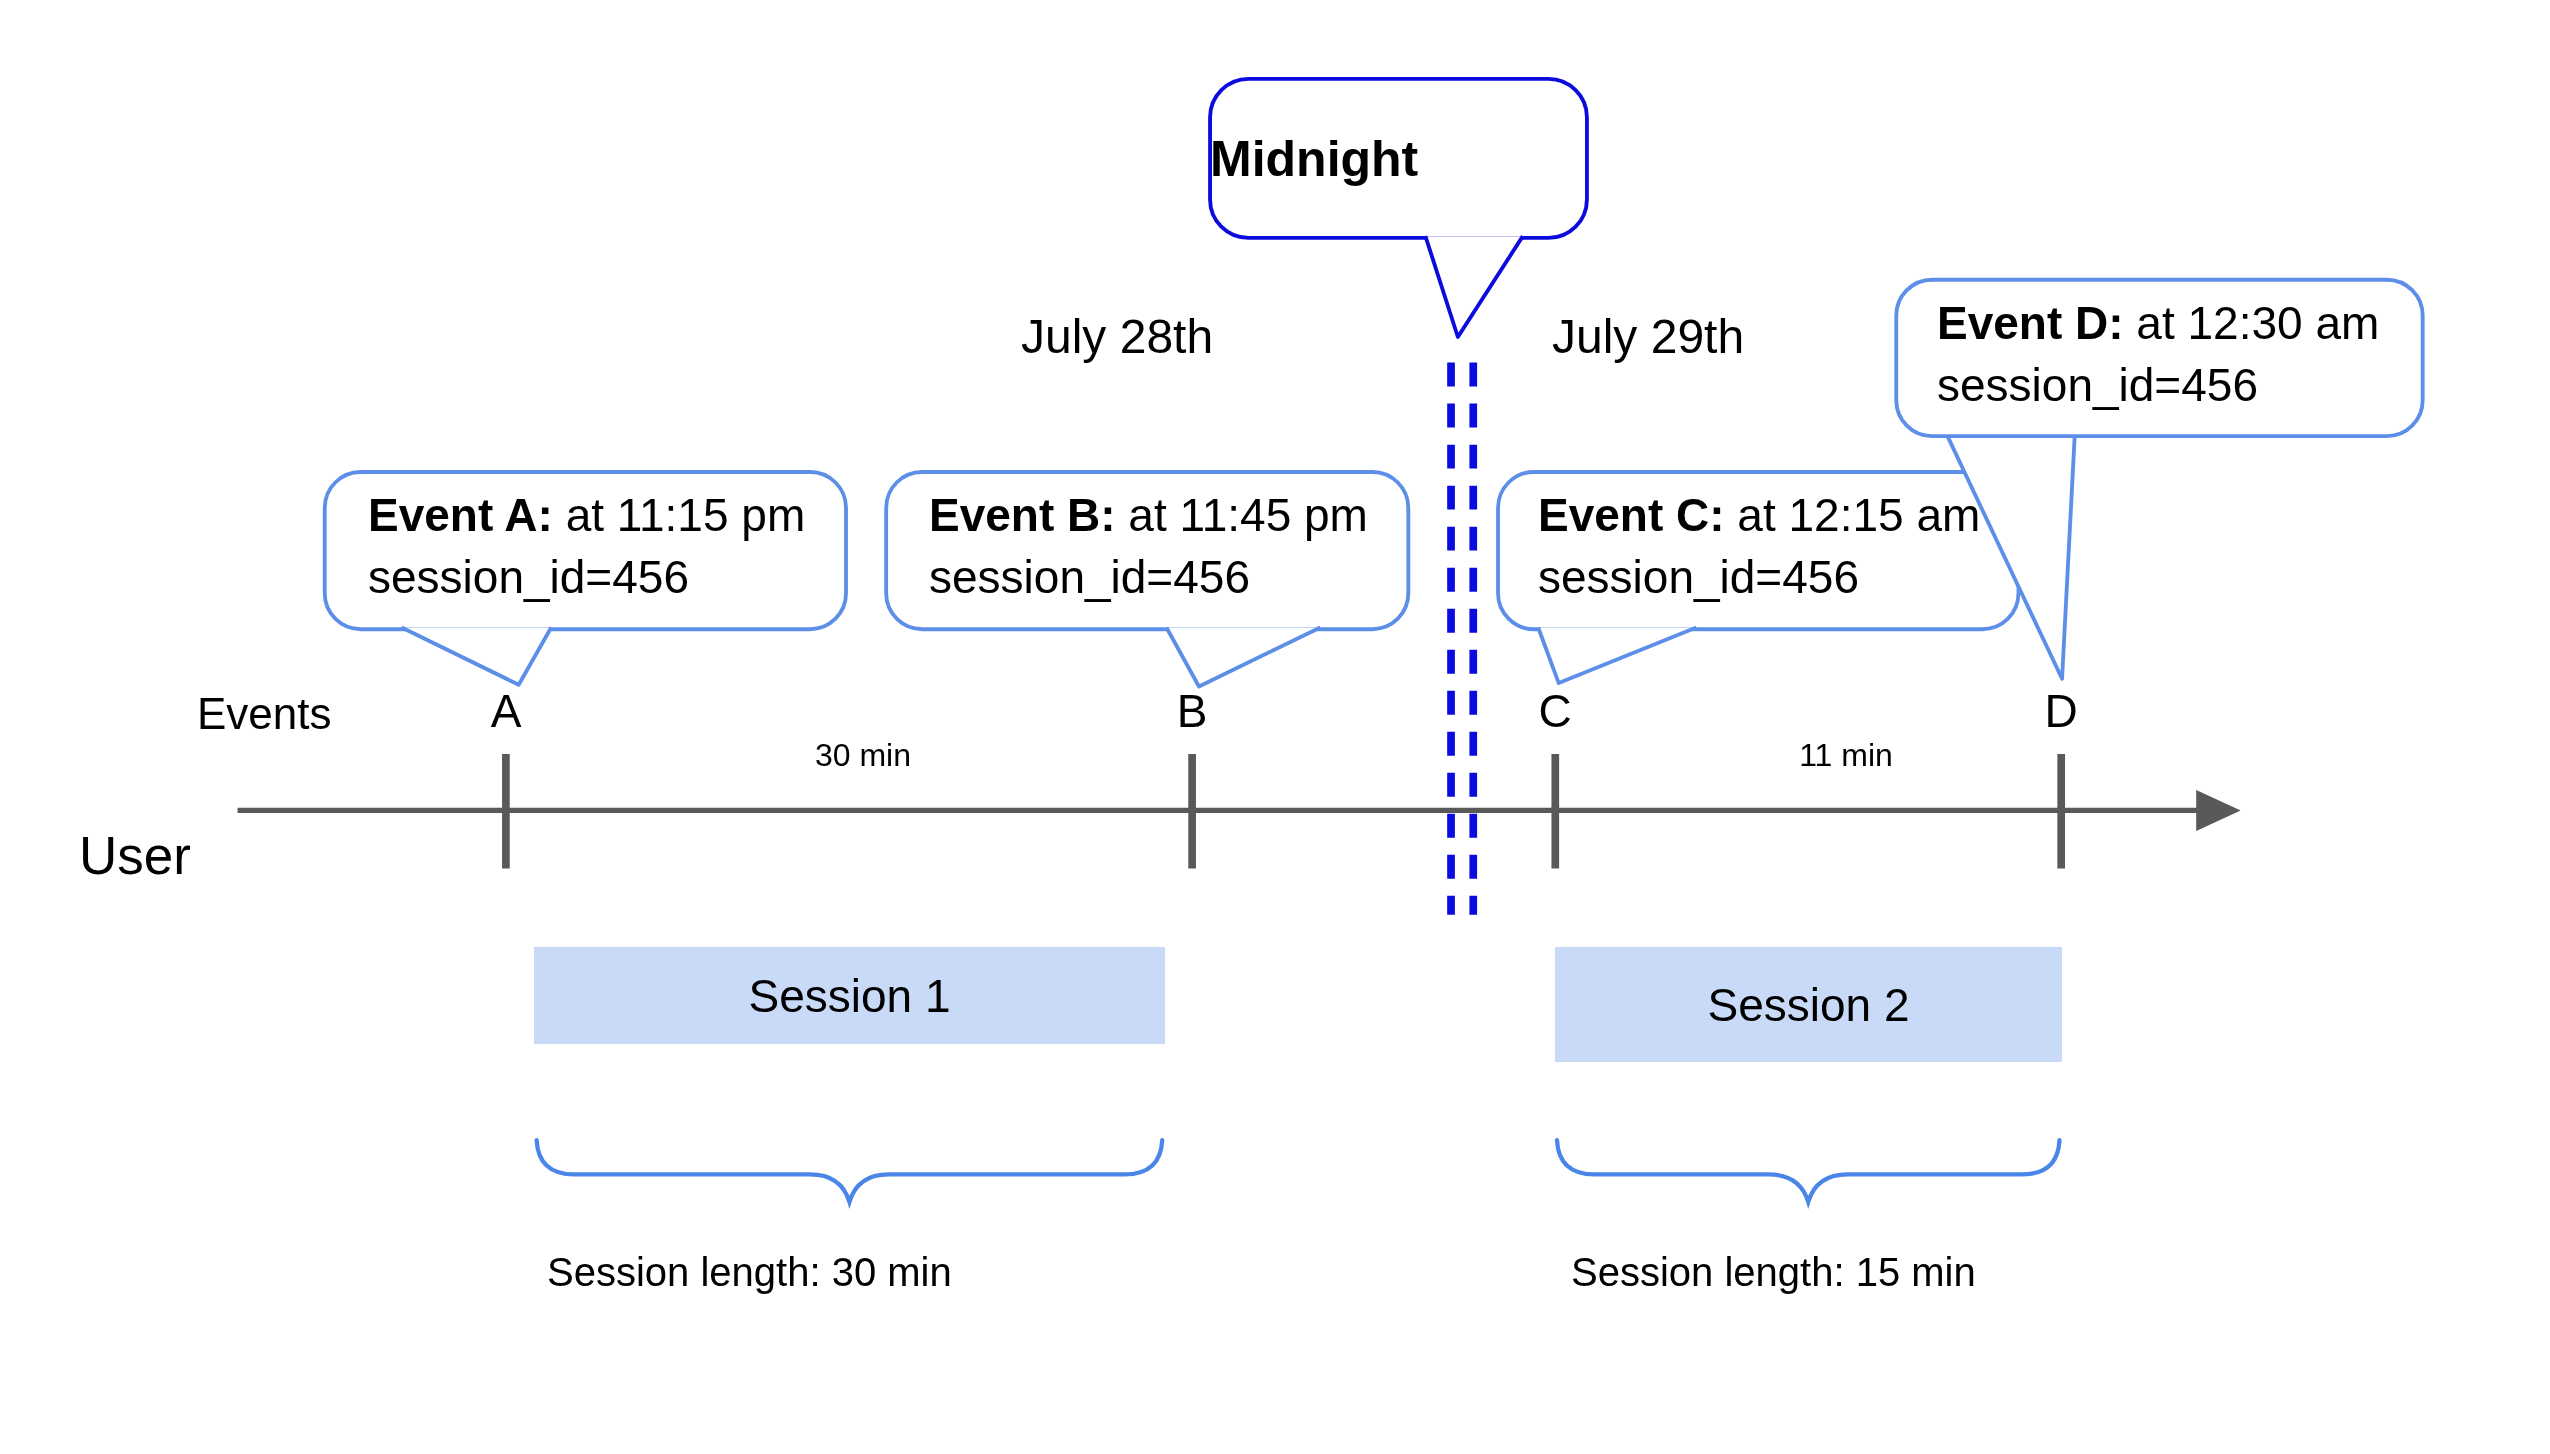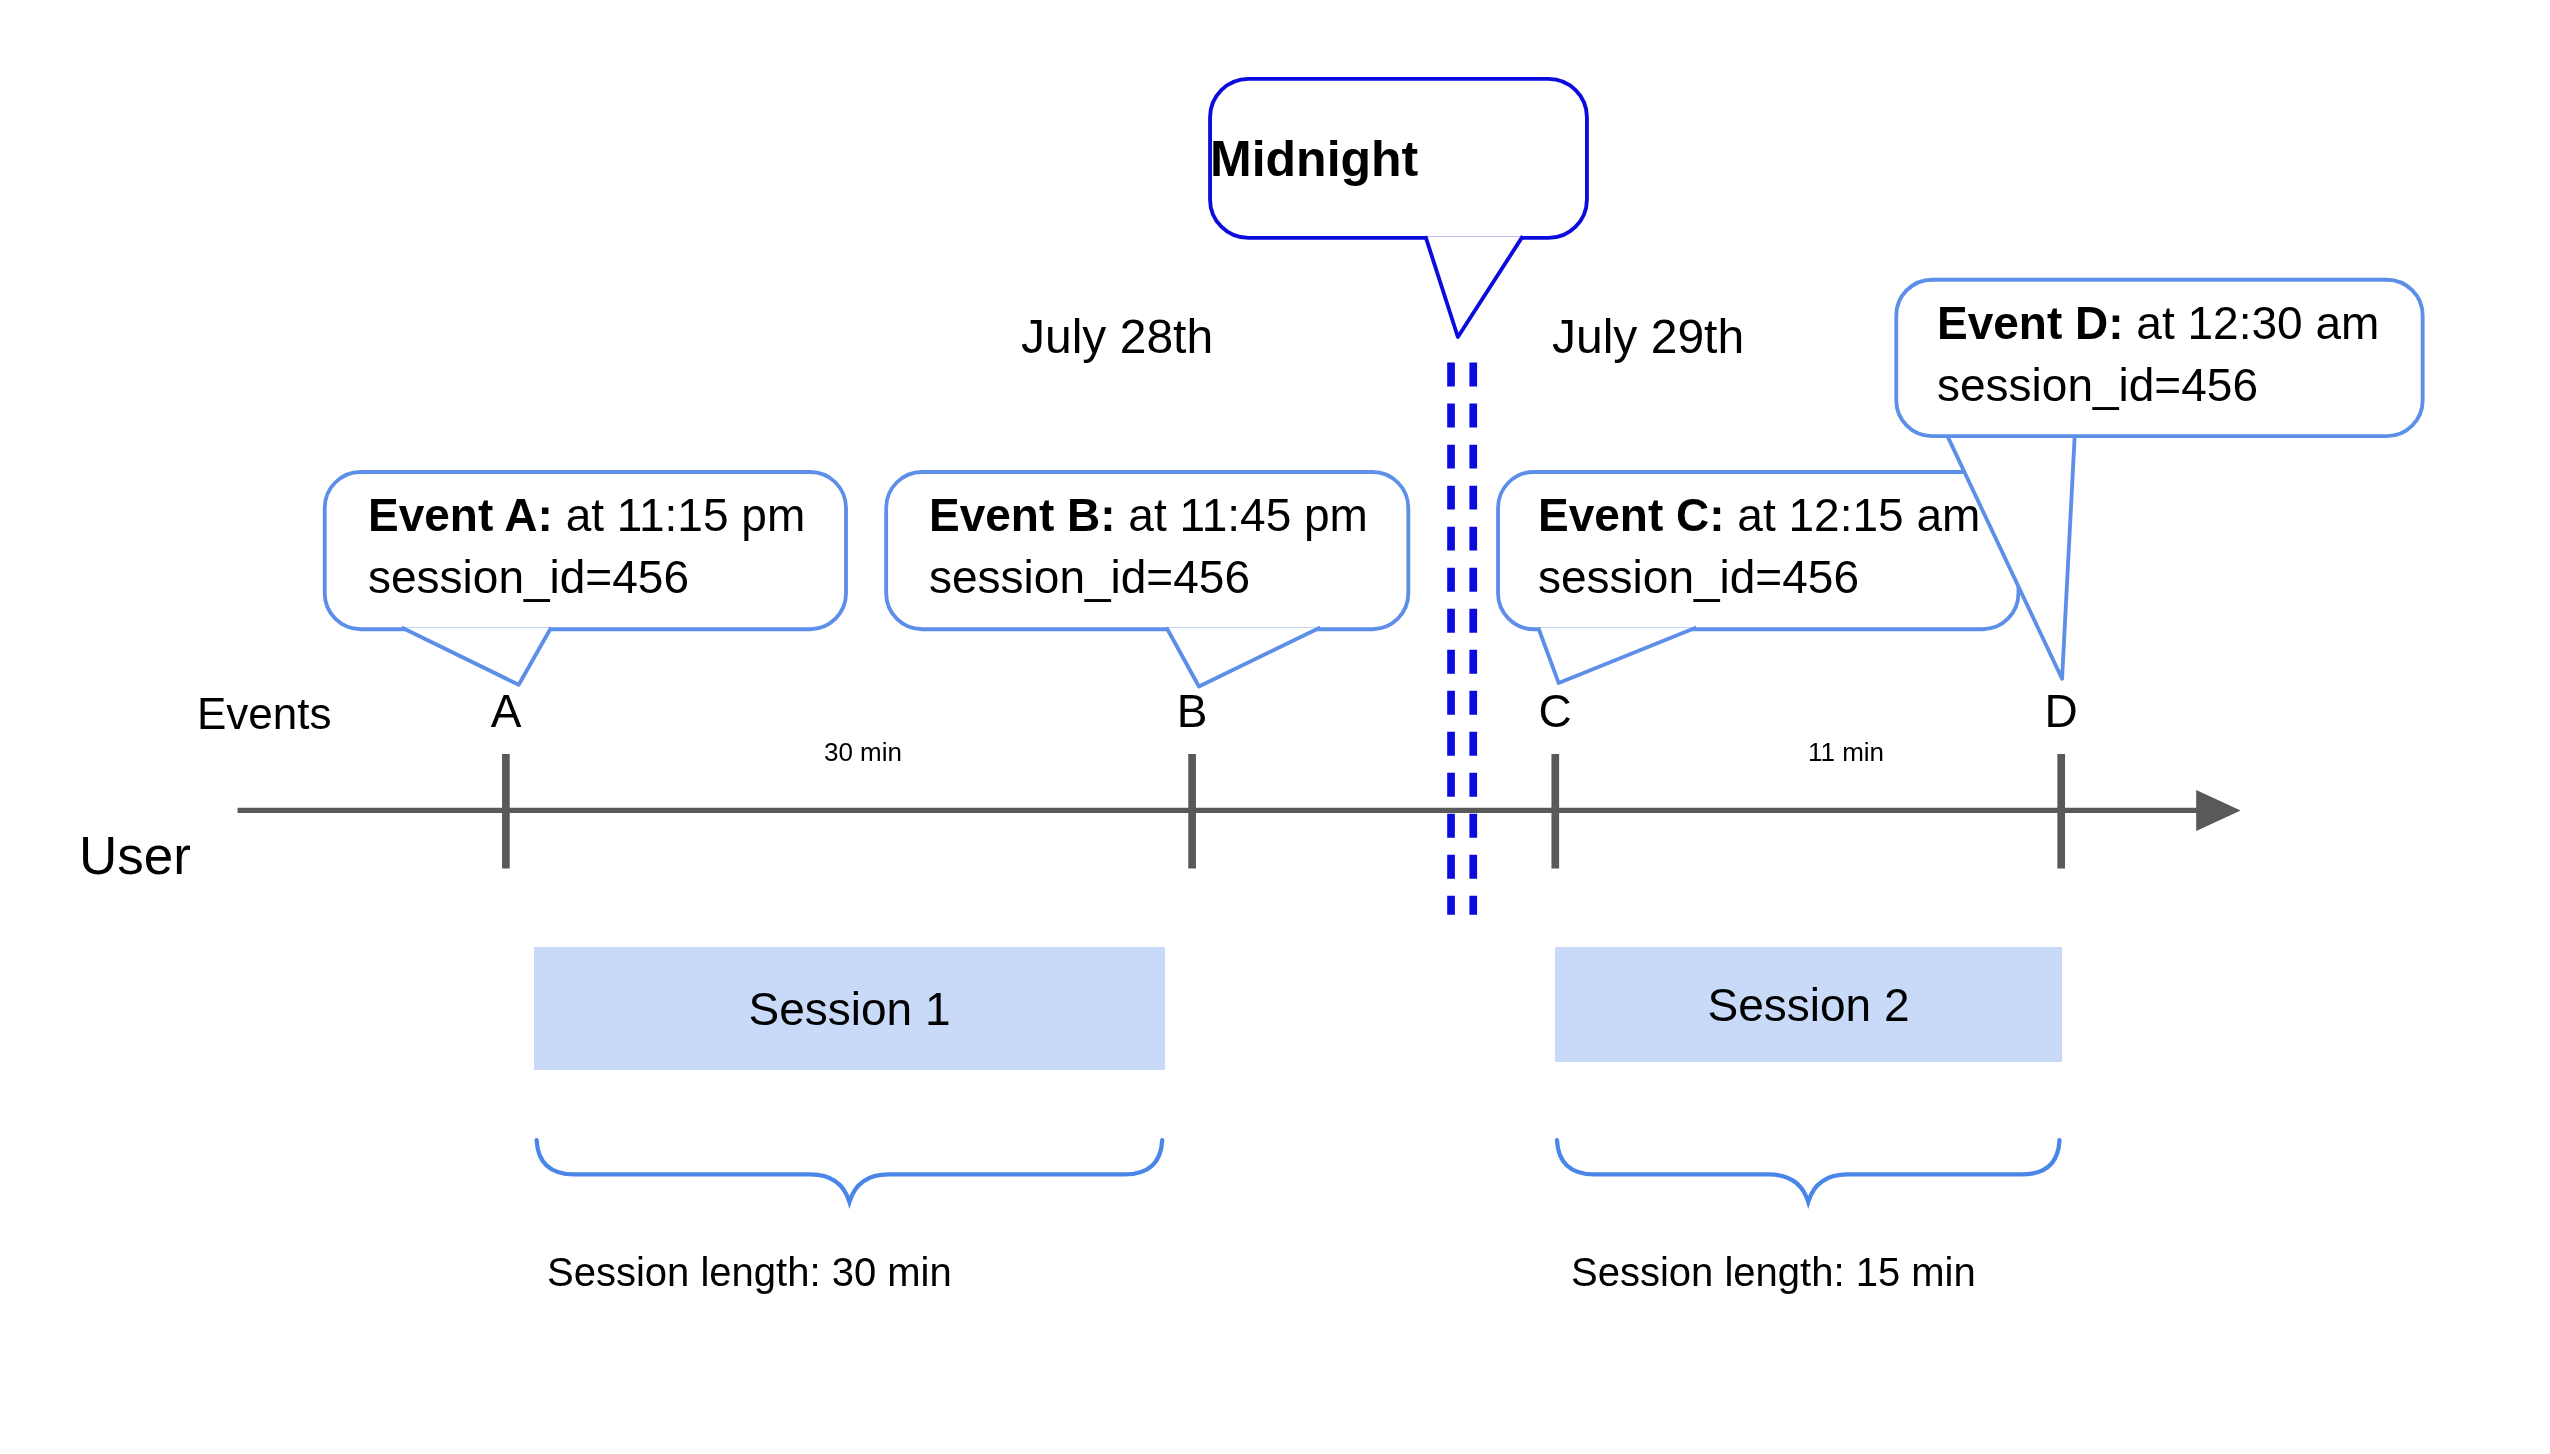--- a/index.html
+++ b/index.html
@@ -12,21 +12,21 @@
     overflow:hidden;
   }
   .abs{position:absolute;}
   svg.layer{position:absolute;left:0;top:0;}
   .label{white-space:nowrap;}
   .tick-label{
     font-size:46px;
     transform:translateX(-50%);
   }
   .interval-label{
-    font-size:26px;
+    font-size:32px;
     transform:translateX(-50%);
     text-align:center;
   }
   .date-label{font-size:48px;}
   .events-label{font-size:44px;}
   .user-label{font-size:53px;}
   .midnight-box{
     left:1210px;top:79px;width:377px;height:159px;
     display:flex;align-items:center;
     box-sizing:border-box;
@@ -109,21 +109,21 @@
   <div class="abs label user-label" style="left:79px;top:787px;margin-top:38px;">User</div>
 
   <div class="abs label tick-label" style="left:506px;top:684px;">A</div>
   <div class="abs label tick-label" style="left:1192px;top:684px;">B</div>
   <div class="abs label tick-label" style="left:1555px;top:684px;">C</div>
   <div class="abs label tick-label" style="left:2061px;top:684px;">D</div>
 
   <div class="abs label interval-label" style="left:863px;top:737px;">30 min</div>
   <div class="abs label interval-label" style="left:1846px;top:737px;">11 min</div>
 
-  <div class="abs session-box" style="left:534px;top:947px;width:631px;height:123px;">
+  <div class="abs session-box" style="left:534px;top:947px;width:631px;height:97px;">
     <span>Session 1</span>
   </div>
   <div class="abs session-box" style="left:1555px;top:947px;width:507px;height:115px;">
     <span>Session 2</span>
   </div>
 
   <div class="abs label session-length" style="left:547px;top:1250px;">Session length: 30 min</div>
   <div class="abs label session-length" style="left:1571px;top:1250px;">Session length: 15 min</div>
 
 </div>

